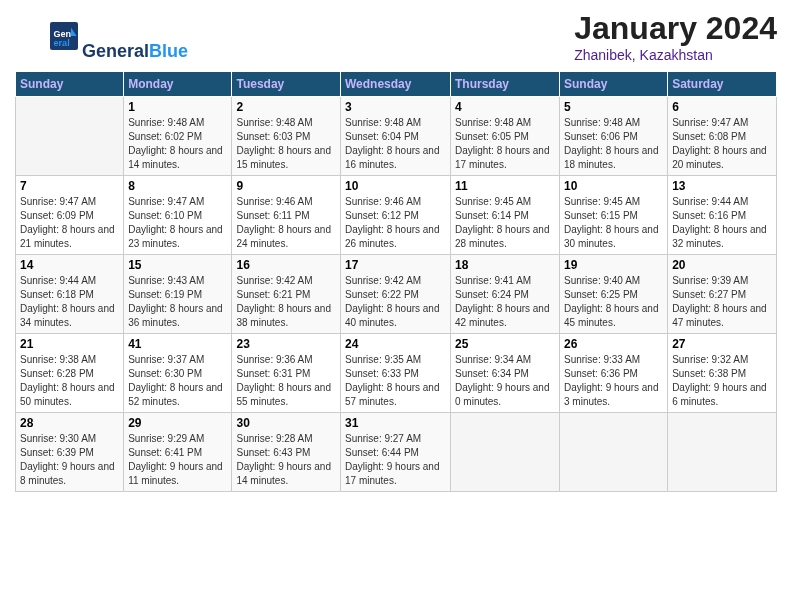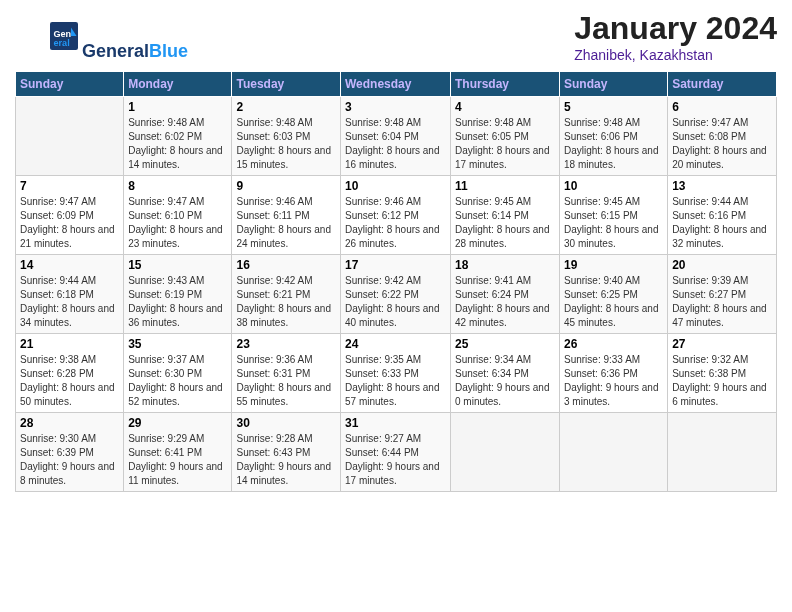--- a/index.html
+++ b/index.html
@@ -206,21 +206,21 @@
             <span class="day-num">20</span>
             <div class="day-info">Sunrise: 9:39 AM<br>Sunset: 6:27 PM<br>Daylight: 8 hours and 47 minutes.</div>
           </td>
         </tr>
         <tr>
           <td>
             <span class="day-num">21</span>
             <div class="day-info">Sunrise: 9:38 AM<br>Sunset: 6:28 PM<br>Daylight: 8 hours and 50 minutes.</div>
           </td>
           <td>
-            <span class="day-num">35</span>
+            <span class="day-num">41</span>
             <div class="day-info">Sunrise: 9:37 AM<br>Sunset: 6:30 PM<br>Daylight: 8 hours and 52 minutes.</div>
           </td>
           <td>
             <span class="day-num">23</span>
             <div class="day-info">Sunrise: 9:36 AM<br>Sunset: 6:31 PM<br>Daylight: 8 hours and 55 minutes.</div>
           </td>
           <td>
             <span class="day-num">24</span>
             <div class="day-info">Sunrise: 9:35 AM<br>Sunset: 6:33 PM<br>Daylight: 8 hours and 57 minutes.</div>
           </td>

